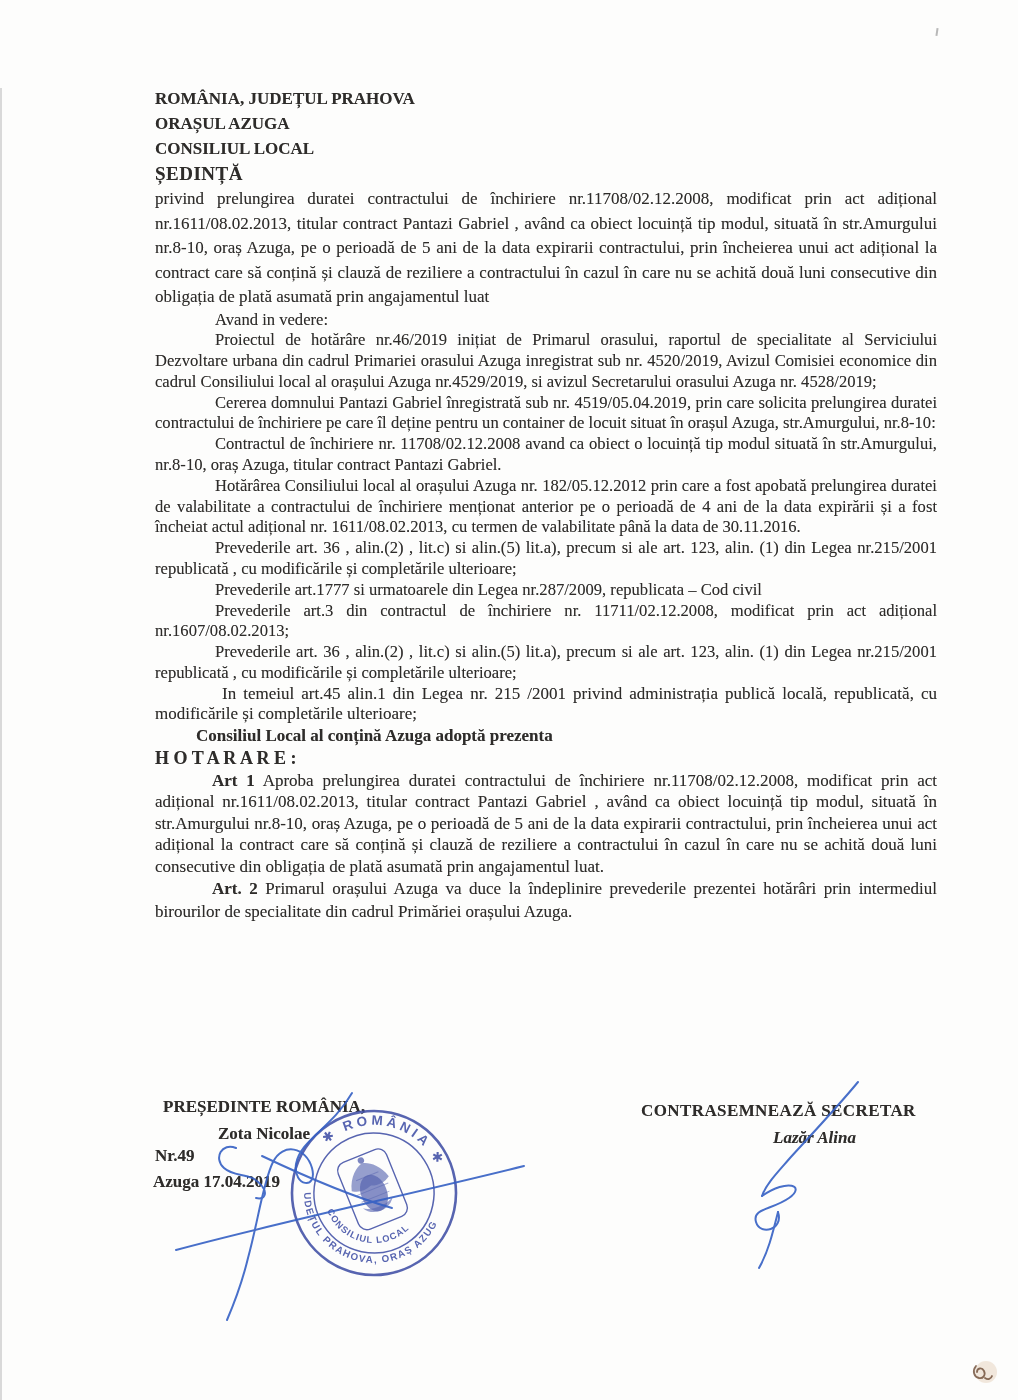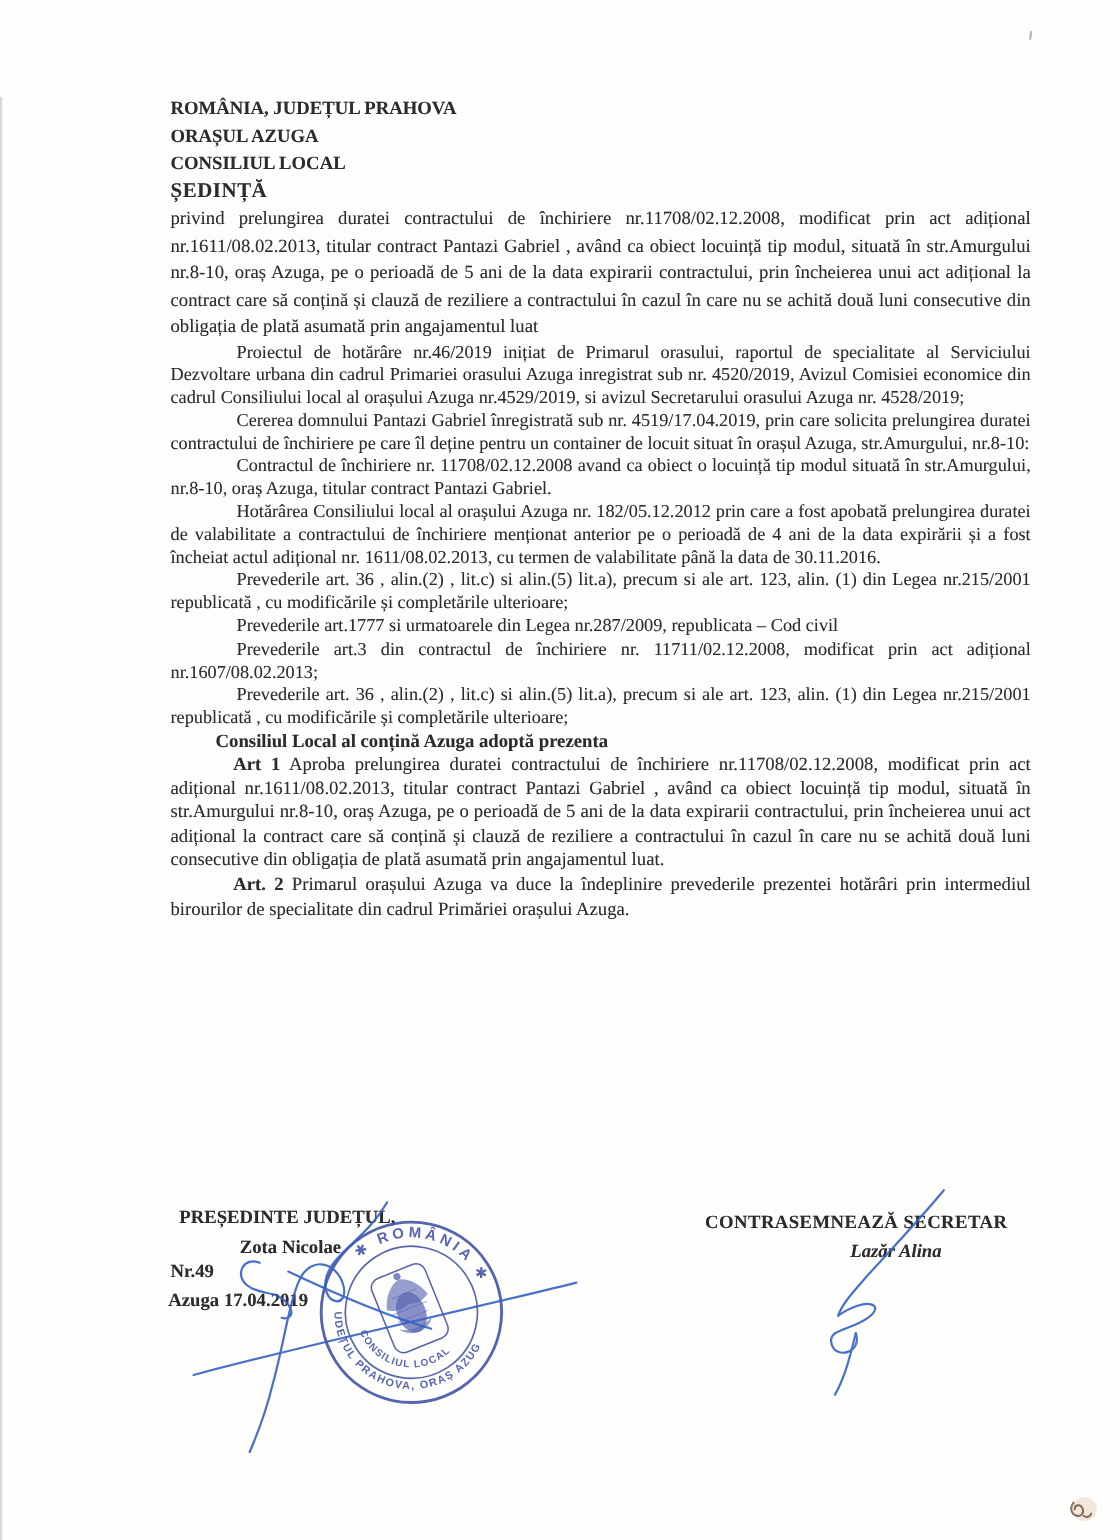--- a/index.html
+++ b/index.html
@@ -55,37 +55,40 @@
   <div class="hdr">
     <p>ROMÂNIA, JUDEȚUL PRAHOVA</p>
     <p>ORAȘUL AZUGA</p>
     <p>CONSILIUL LOCAL</p>
   </div>
 
   <p class="title">ȘEDINȚĂ</p>
 
   <p class="preamble">privind prelungirea duratei contractului de închiriere nr.11708/02.12.2008, modificat prin act adițional nr.1611/08.02.2013, titular contract Pantazi Gabriel , având ca obiect locuință tip modul, situată în str.Amurgului nr.8-10, oraș Azuga, pe o perioadă de 5 ani de la data expirarii contractului, prin încheierea unui act adițional la contract care să conțină și clauză de reziliere a contractului în cazul în care nu se achită două luni consecutive din obligația de plată asumată prin angajamentul luat</p>
 
+  <p class="sec avand">Avand in vedere:</p>
   <p class="sec ind">Proiectul de hotărâre nr.46/2019 inițiat de Primarul orasului, raportul de specialitate al Serviciului Dezvoltare urbana din cadrul Primariei orasului Azuga inregistrat sub nr. 4520/2019, Avizul Comisiei economice din cadrul Consiliului local al orașului Azuga nr.4529/2019, si avizul Secretarului orasului Azuga nr. 4528/2019;</p>
-  <p class="sec ind">Cererea domnului Pantazi Gabriel înregistrată sub nr. 4519/17.04.2019, prin care solicita prelungirea duratei contractului de închiriere pe care îl deține pentru un container de locuit situat în orașul Azuga, str.Amurgului, nr.8-10:</p>
+  <p class="sec ind">Cererea domnului Pantazi Gabriel înregistrată sub nr. 4519/05.04.2019, prin care solicita prelungirea duratei contractului de închiriere pe care îl deține pentru un container de locuit situat în orașul Azuga, str.Amurgului, nr.8-10:</p>
   <p class="sec ind">Contractul de închiriere nr. 11708/02.12.2008 avand ca obiect o locuință tip modul situată în str.Amurgului, nr.8-10, oraș Azuga, titular contract Pantazi Gabriel.</p>
   <p class="sec ind">Hotărârea Consiliului local al orașului Azuga nr. 182/05.12.2012 prin care a fost apobată prelungirea duratei de valabilitate a contractului de închiriere menționat anterior pe o perioadă de 4 ani de la data expirării și a fost încheiat actul adițional nr. 1611/08.02.2013, cu termen de valabilitate până la data de 30.11.2016.</p>
   <p class="sec ind">Prevederile art. 36 , alin.(2) , lit.c) si alin.(5) lit.a), precum si ale art. 123, alin. (1) din Legea nr.215/2001 republicată , cu modificările și completările ulterioare;</p>
   <p class="sec ind">Prevederile art.1777 si urmatoarele din Legea nr.287/2009, republicata – Cod civil</p>
   <p class="sec ind">Prevederile art.3 din contractul de închiriere nr. 11711/02.12.2008, modificat prin act adițional nr.1607/08.02.2013;</p>
   <p class="sec ind">Prevederile art. 36 , alin.(2) , lit.c) si alin.(5) lit.a), precum si ale art. 123, alin. (1) din Legea nr.215/2001 republicată , cu modificările și completările ulterioare;</p>
 
+  <p class="basis">In temeiul art.45 alin.1 din Legea nr. 215 /2001 privind administrația publică locală, republicată, cu modificările și completările ulterioare;</p>
   <p class="adopt">Consiliul Local al conțină Azuga adoptă prezenta</p>
 
+  <p class="enact">H O T A R A R E :</p>
 
   <p class="art1"><b>Art 1</b> <span>Aproba  prelungirea duratei contractului  de închiriere nr.11708/02.12.2008, modificat prin act adițional nr.1611/08.02.2013, titular contract Pantazi Gabriel , având ca obiect locuință tip modul, situată în str.Amurgului nr.8-10, oraș Azuga, pe o perioadă de 5 ani de la data expirarii contractului, prin încheierea unui act adițional la contract care să conțină și clauză de reziliere a contractului în cazul în care nu se achită două luni consecutive din obligația de plată asumată prin angajamentul luat.</span></p>
   <p class="art2"><b>Art. 2</b> <span>Primarul orașului Azuga va duce la îndeplinire prevederile prezentei hotărâri prin intermediul birourilor de specialitate din cadrul Primăriei orașului Azuga.</span></p>
 </div>
 
-<div class="sig" style="left:163px;top:1097px;">PREȘEDINTE JUDEȚUL,</div>
+<div class="sig" style="left:163px;top:1097px;">PREȘEDINTE ROMÂNIA,</div>
 <div class="sig" style="left:218px;top:1124px;">Zota Nicolae</div>
 <div class="sig" style="left:641px;top:1101px;letter-spacing:.4px;">CONTRASEMNEAZĂ  SECRETAR</div>
 <div class="sig" style="left:773px;top:1128px;font-style:italic;">Lazăr Alina</div>
 <div class="sig" style="left:153px;top:1172px;">Azuga 17.04.2019</div>
 <div class="sig" style="left:155px;top:1146px;">Nr.49</div>
 
 <svg class="overlay" width="1018" height="1400" viewBox="0 0 1018 1400">
   <defs>
     <path id="arcTop" d="M -63.9 -23.3 A 68 68 0 0 1 63.9 -23.3" fill="none"></path>
     <path id="arcBottom" d="M -67.6 18.1 A 70 70 0 0 0 67.6 18.1" fill="none"></path>

